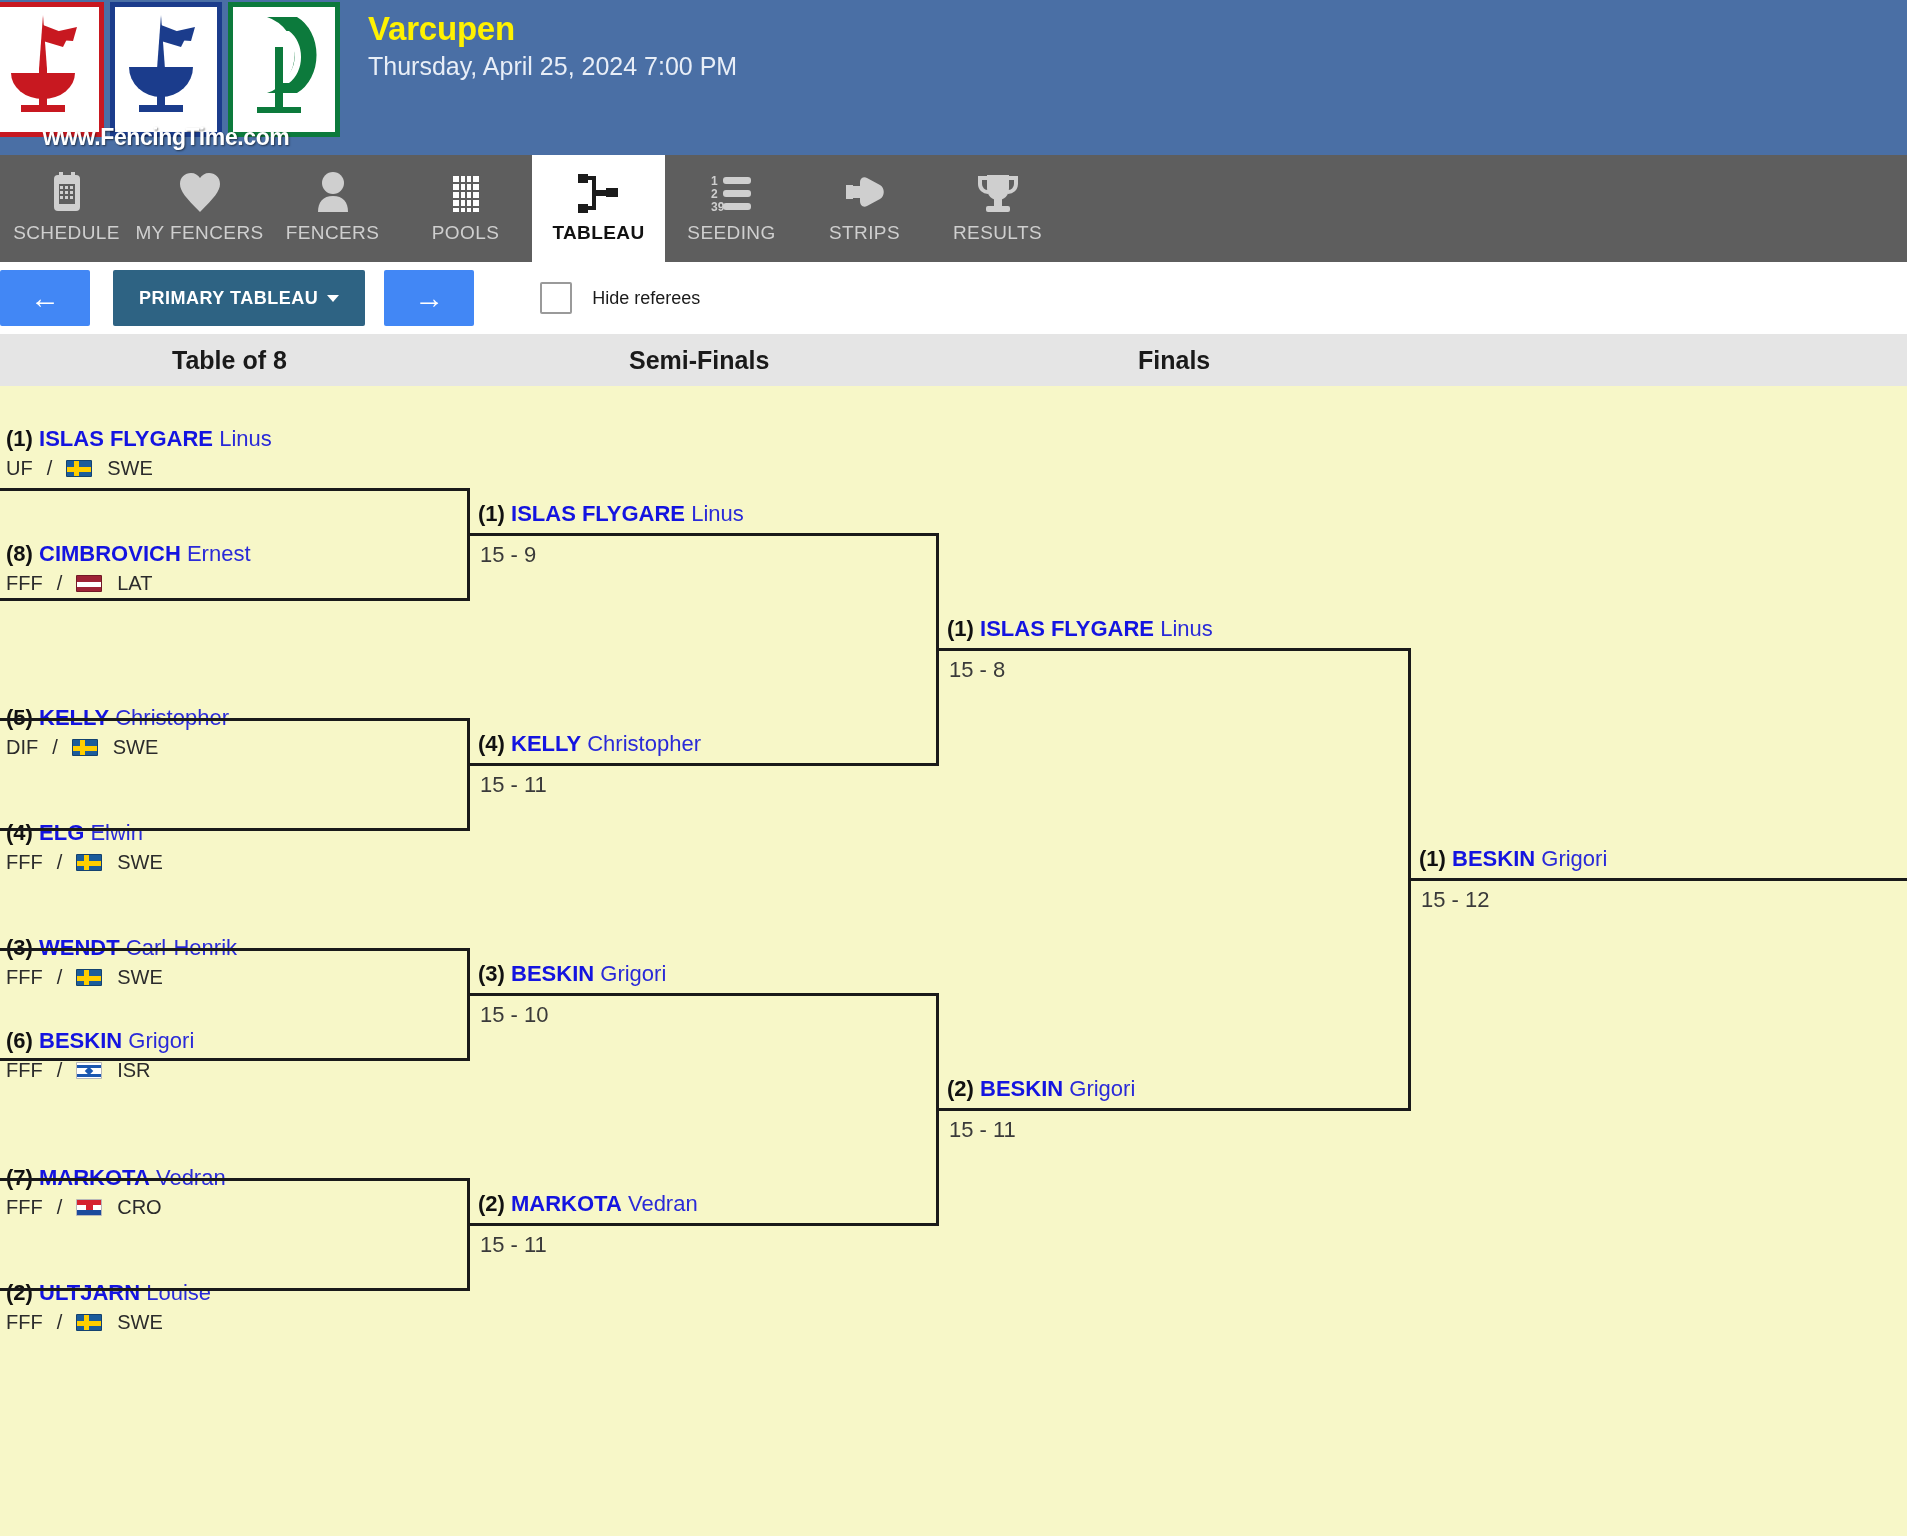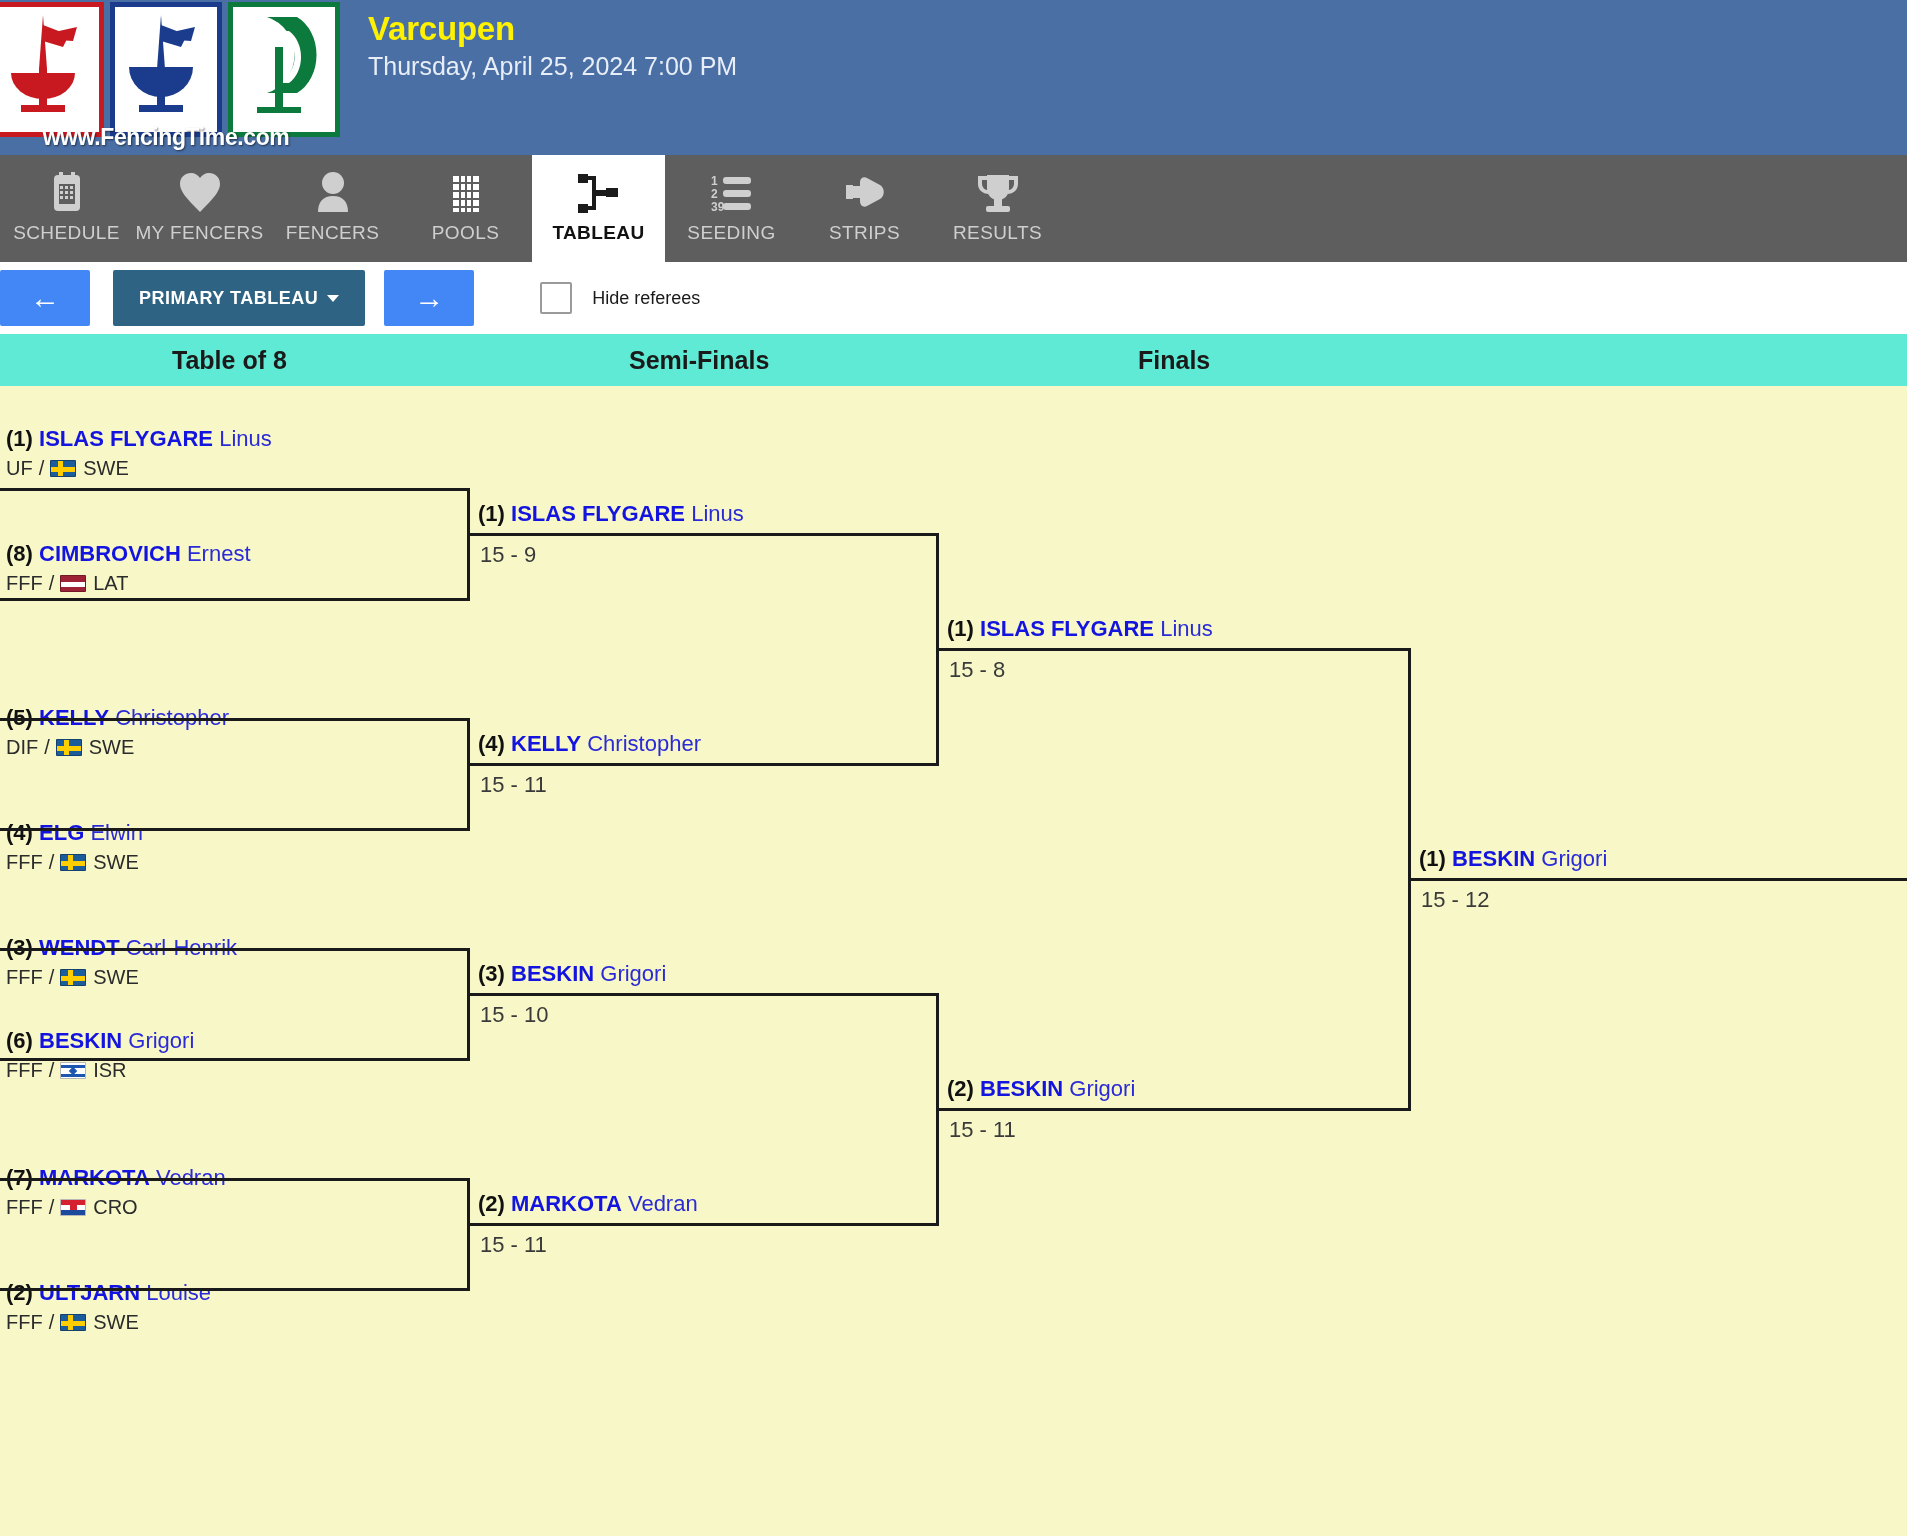--- a/index.html
+++ b/index.html
@@ -85,21 +85,21 @@
   }
   .btn-arrow.next{margin-left:19px;}
   .hide-ref-wrap{display:flex;align-items:center;margin-left:66px;gap:20px;cursor:pointer;}
   .chk{
     width:28px;height:28px;border:2px solid #9a9a9a;background:#ffffff;border-radius:2px;
   }
   .hide-ref-label{font-size:18px;color:#1a1a1a;}
 
   
   .roundbar{
-    height:52px;background:#5eead4;display:flex;align-items:center;
+    height:52px;background:#e5e5e5;display:flex;align-items:center;
     position:relative;
   }
   .roundbar span{
     position:absolute;font-size:25px;font-weight:bold;color:#1a1a1a;
     white-space:nowrap;
   }
   .rh-0{left:172px;}
   .rh-1{left:629px;}
   .rh-2{left:1138px;}
 
@@ -108,21 +108,21 @@
     position:relative;width:1907px;height:1254px;background:#F7F7C8;
   }
   .fencer{
     position:absolute;white-space:nowrap;
   }
   .fline{font-size:22px;line-height:1.18;}
   .seed{color:#111111;font-weight:bold;}
   .lastname{color:#1414E0;font-weight:bold;}
   .firstname{color:#2A2AD8;font-weight:400;}
   .clubline{
-    font-size:20px;color:#2b2b2b;margin-top:5px;display:flex;align-items:center;gap:0;
+    font-size:20px;color:#2b2b2b;margin-top:5px;display:flex;align-items:center;gap:8px;
   }
   .clubline .sep{margin:0 6px;}
   .flag{
     display:inline-block;width:26px;height:17px;margin-right:7px;
     vertical-align:-2px;border:1px solid rgba(0,0,0,.28);box-sizing:border-box;
     position:relative;overflow:hidden;border-radius:1px;
   }
   
   .flag.swe{background:#1B5C9B;}
   .flag.swe:before{content:"";position:absolute;left:7px;top:0;width:5px;height:100%;background:#FFCE00;}

